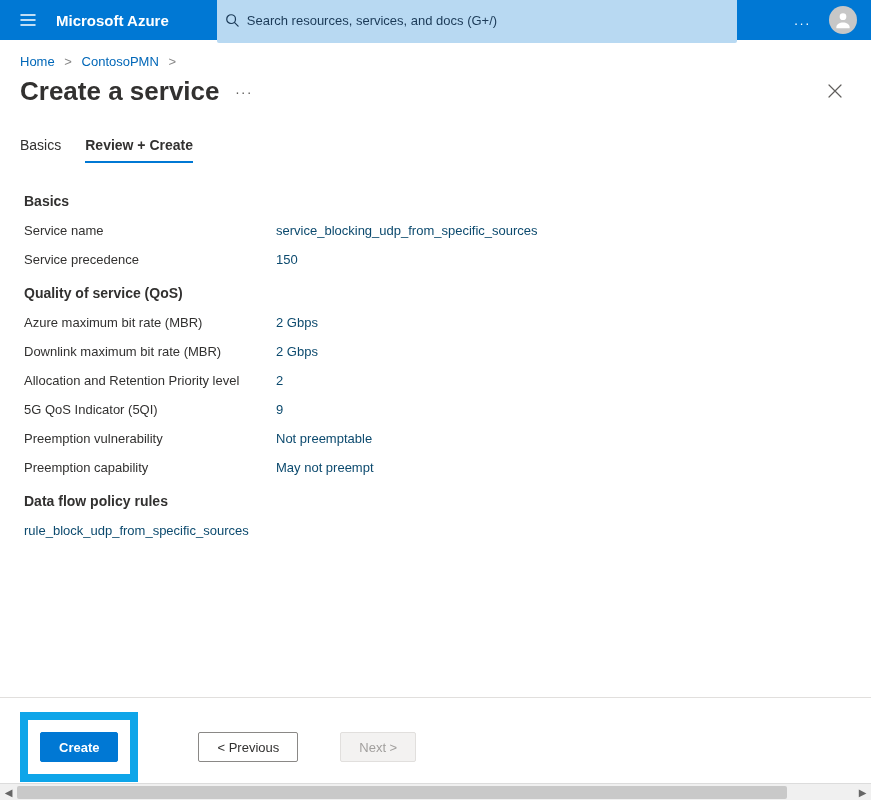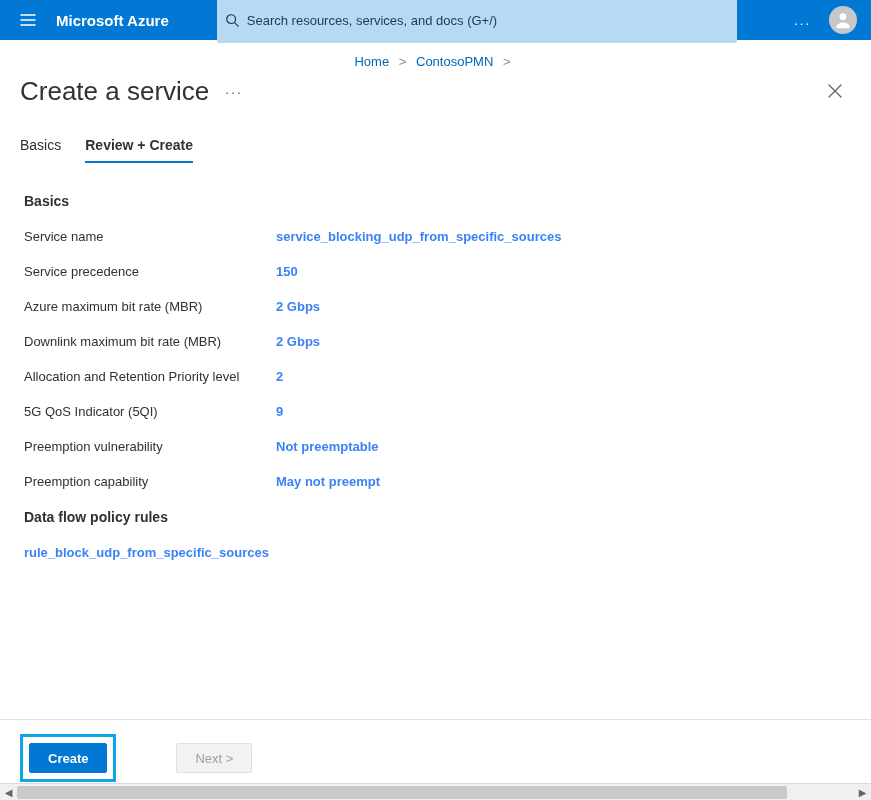--- a/index.html
+++ b/index.html
@@ -76,40 +76,39 @@
     justify-content: center;
     margin: 0 6px;
     cursor: pointer;
   }
   .avatar svg { width: 20px; height: 20px; fill: #fff; }
 
   
   .breadcrumb {
     padding: 14px 20px 6px 20px;
     font-size: 13px;
-    text-align: center;
   }
   .breadcrumb a {
     color: #0067b8;
     text-decoration: none;
     cursor: pointer;
   }
   .breadcrumb .sep {
     color: #888; margin: 0 6px;
   }
 
   
   .titlerow {
     display: flex;
     align-items: center;
     padding: 0 20px 8px 20px;
   }
   .pagetitle {
     font-size: 26px;
-    font-weight: 400;
+    font-weight: 700;
     color: #323130;
   }
   .title-more {
     margin-left: 16px;
     color: #605e5c;
     letter-spacing: 2px;
     cursor: pointer;
     font-size: 14px;
     padding-bottom: 4px;
   }
@@ -145,47 +144,46 @@
     padding: 20px 24px 0 24px;
   }
   .section-head {
     font-size: 14px;
     font-weight: 700;
     margin: 18px 0 10px 0;
   }
   .section-head:first-child { margin-top: 10px; }
   .kv {
     display: flex;
-    margin: 20px 0;
+    margin: 14px 0;
     font-size: 13px;
   }
   .kv .k {
     width: 252px;
     color: #323130;
   }
   .kv .v {
-    color: #3b82f6;
-    font-weight: bold;
+    color: #0c4a6e;
   }
 
   
   .footer {
     position: absolute;
     left: 0; right: 0;
     bottom: 18px;
     border-top: 1px solid #e1dfdd;
     padding: 14px 20px 0 20px;
     display: flex;
     align-items: center;
     gap: 60px;
     background: #fff;
   }
   .create-highlight {
-    border: 3px solid #0ea5e9;
-    padding: 6px;
+    border: 8px solid #0ea5e9;
+    padding: 12px;
     display: inline-block;
   }
   .btn {
     font-size: 13px;
     height: 30px;
     padding: 0 18px;
     border-radius: 2px;
     cursor: pointer;
     display: inline-flex;
     align-items: center;
@@ -200,20 +198,21 @@
   .btn-secondary {
     background: #fff;
     color: #323130;
     border: 1px solid #8a8886;
   }
   .btn-disabled {
     background: #f3f2f1;
     color: #a19f9d;
     border: 1px solid #e1dfdd;
     cursor: default;
+    margin-left: 24px;
   }
   .footer-secondary-group {
     display: flex;
     gap: 18px;
   }
 
   
   .hscroll {
     position: absolute;
     left: 0; right: 0; bottom: 0;
@@ -291,20 +290,21 @@
   <div class="section-head">Basics</div>
   <div class="kv">
     <div class="k">Service name</div>
     <div class="v">service_blocking_udp_from_specific_sources</div>
   </div>
   <div class="kv">
     <div class="k">Service precedence</div>
     <div class="v">150</div>
   </div>
 
+  <div class="section-head">Quality of service (QoS)</div>
   <div class="kv">
     <div class="k">Azure maximum bit rate (MBR)</div>
     <div class="v">2 Gbps</div>
   </div>
   <div class="kv">
     <div class="k">Downlink maximum bit rate (MBR)</div>
     <div class="v">2 Gbps</div>
   </div>
   <div class="kv">
     <div class="k">Allocation and Retention Priority level</div>
@@ -328,20 +328,21 @@
     <div class="v">rule_block_udp_from_specific_sources</div>
   </div>
 
 </div>
 
 <div class="footer">
   <span class="create-highlight">
     <button class="btn btn-primary">Create</button>
   </span>
   <span class="footer-secondary-group">
+    <button class="btn btn-secondary">&lt; Previous</button>
     <button class="btn btn-disabled">Next &gt;</button>
   </span>
 </div>
 
 <div class="hscroll">
   <div class="arrow">◀</div>
   <div class="track">
       <div class="thumb"></div>
     </div>
   <div class="arrow">▶</div>

